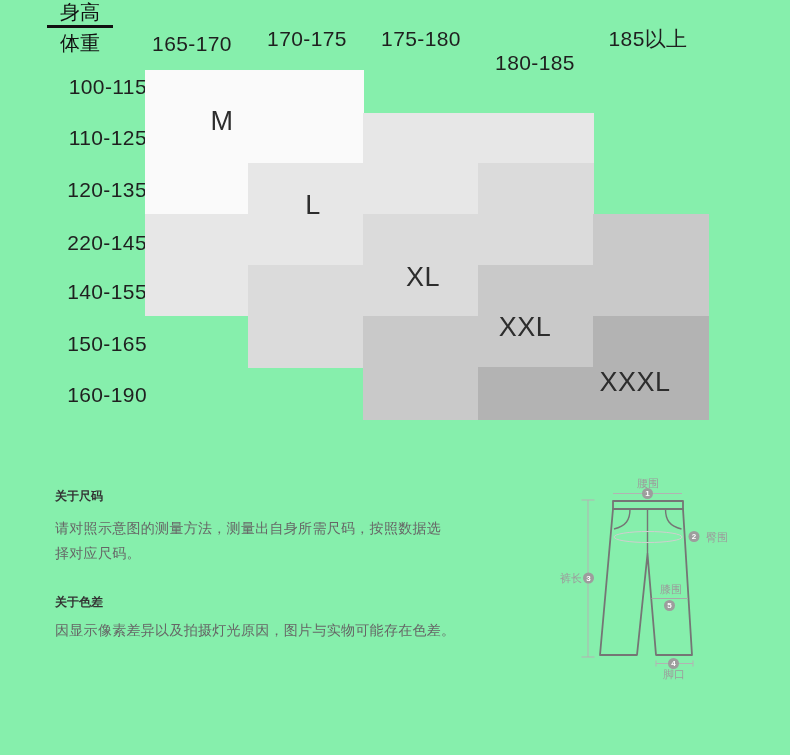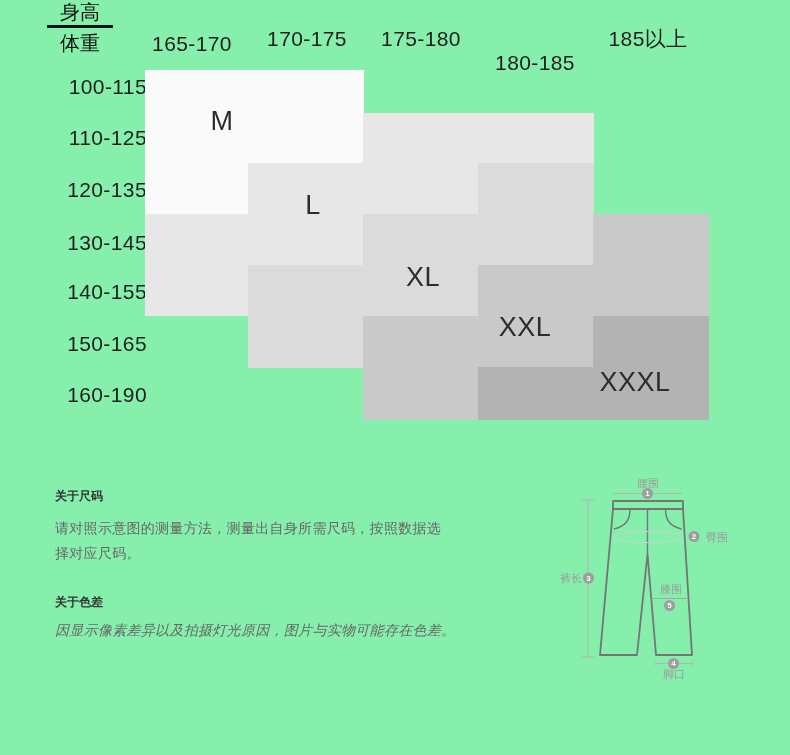--- a/index.html
+++ b/index.html
@@ -52,21 +52,21 @@
       <div class="col-header" style="left: 192px; top: 24px; margin-top: 9px;">165-170</div>
       <div class="col-header" style="left: 307px; top: 28px;">170-175</div>
       <div class="col-header" style="left: 421px; top: 28px;">175-180</div>
       <div class="col-header" style="left: 535px; top: 28px; margin-top: 24px;">180-185</div>
       <div class="col-header" style="left: 648px; top: 28px;">185以上</div>
     </div>
   <div id="row-labels">
       <div class="row-label" style="top: 76px;">100-115</div>
       <div class="row-label" style="top: 127px;">110-125</div>
       <div class="row-label" style="top: 179px;">120-135</div>
-      <div class="row-label" style="top: 232px;">130-145</div>
+      <div class="row-label" style="top: 232px;">220-145</div>
       <div class="row-label" style="top: 281px;">140-155</div>
       <div class="row-label" style="top: 333px;">150-165</div>
       <div class="row-label" style="top: 384px;">160-190</div>
     </div>
   <div id="size-blocks">
       <div class="size-rect" style="left: 145px; top: 70px; width: 103.5px; height: 144px; background: rgb(250, 250, 250);"></div>
       <div class="size-rect" style="left: 248px; top: 70px; width: 115.5px; height: 93px; background: rgb(250, 250, 250);"></div>
       <div class="size-label" style="left: 222px; top: 121px;">M</div>
       <div class="size-rect" style="left: 145px; top: 213.5px; width: 103.5px; height: 102.5px; background: rgb(231, 231, 231);"></div>
       <div class="size-rect" style="left: 248px; top: 162.5px; width: 115.5px; height: 102.5px; background: rgb(231, 231, 231);"></div>
@@ -85,21 +85,21 @@
       <div class="size-rect" style="left: 593px; top: 315.5px; width: 115.5px; height: 104px; background: rgb(179, 179, 179);"></div>
       <div class="size-label" style="left: 635px; top: 382px;">XXXL</div>
     </div>
 
   <div class="note-h" style="top:487px;">关于尺码</div>
   <div class="note-p" style="top:516px;">
     <div>请对照示意图的测量方法，测量出自身所需尺码，按照数据选</div>
     <div>择对应尺码。</div>
   </div>
   <div class="note-h" style="top:593px;">关于色差</div>
-  <div class="note-p" style="top:618px;font-style:italic;">因显示像素差异以及拍摄灯光原因，图片与实物可能存在色差。</div>
+  <div class="note-p" style="top:618px;">因显示像素差异以及拍摄灯光原因，图片与实物可能存在色差。</div>
 
   <svg class="pants-svg" width="180" height="225" viewBox="555 465 180 225">
 
     <text x="648" y="487" class="dlabel">腰围</text>
     <line x1="613" y1="493.5" x2="682" y2="493.5" class="mline"></line>
     <circle cx="647.5" cy="493.5" r="5.5" class="disc"></circle>
     <text x="647.5" y="496.4" class="dnum">1</text>
 
     <rect x="613" y="501" width="70" height="8" class="outline"></rect>
     <path d="M613 509 L600 655 L637 655 L647.5 554 L656 655 L692 655 L683 509 Z" class="outline"></path>

